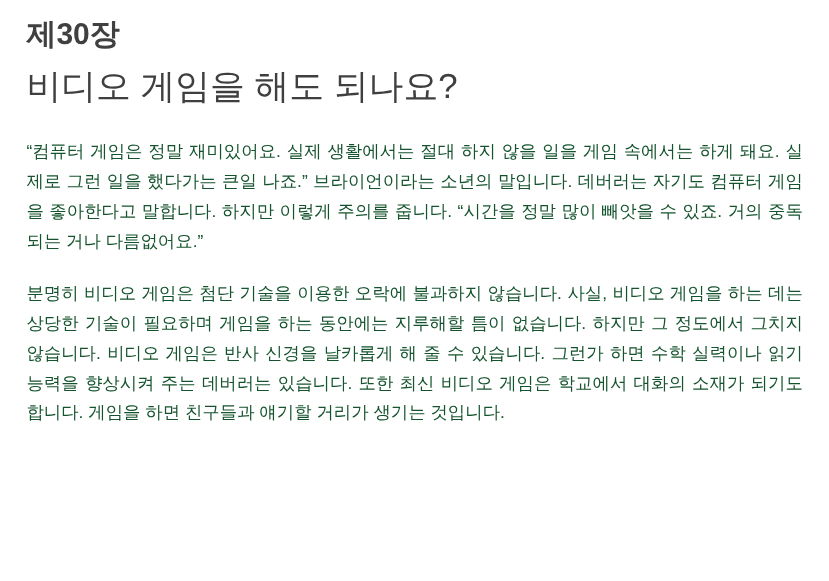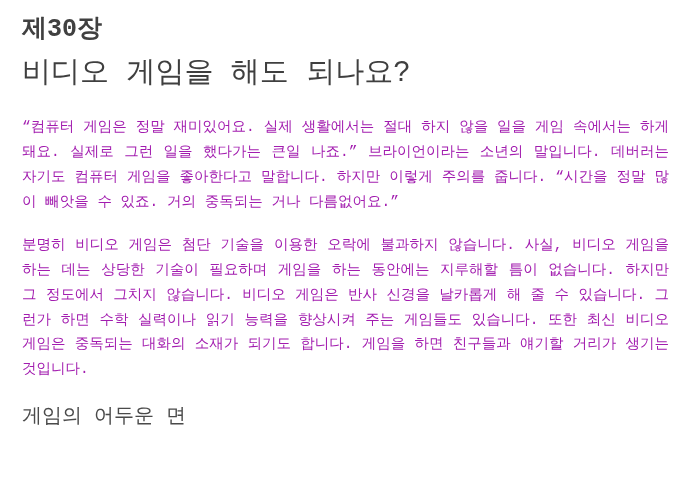--- a/index.html
+++ b/index.html
@@ -12,56 +12,54 @@
     height: 484px;
     overflow: hidden;
     font-family: "Liberation Sans", sans-serif;
     color: #3a3a3a;
   }
   .page {
     box-sizing: border-box;
     width: 691px;
     height: 484px;
     padding: 14px 22px 0 22px;
-    font-family: Liberation Mono, monospace;
   }
   .chapter-number {
     font-size: 25px;
     font-weight: bold;
     color: #404040;
     letter-spacing: 0px;
     line-height: 1.25;
     margin: 0 0 10px 0;
   }
   .chapter-title {
     font-size: 29px;
     font-weight: normal;
     color: #3f3f3f;
     line-height: 1.3;
     margin: 0 0 22px 0;
   }
   p.body-text {
     font-size: 14.5px;
     line-height: 1.72;
-    color: #a21caf;
+    color: #14532d;
     margin: 0 0 18px 0;
     text-align: justify;
     text-justify: inter-character;
     word-break: break-all;
   }
   .section-heading {
     font-size: 20px;
     color: #4a4a4a;
     font-weight: normal;
     margin: 22px 0 0 0;
     line-height: 1.3;
   }
 </style>
 </head>
 <body>
 
 <div class="page">
   <div class="chapter-number">제30장</div>
   <h1 class="chapter-title">비디오 게임을 해도 되나요?</h1>
   <p class="body-text">“컴퓨터 게임은 정말 재미있어요. 실제 생활에서는 절대 하지 않을 일을 게임 속에서는 하게 돼요. 실제로 그런 일을 했다가는 큰일 나죠.” 브라이언이라는 소년의 말입니다. 데버러는 자기도 컴퓨터 게임을 좋아한다고 말합니다. 하지만 이렇게 주의를 줍니다. “시간을 정말 많이 빼앗을 수 있죠. 거의 중독되는 거나 다름없어요.”</p>
-  <p class="body-text">분명히 비디오 게임은 첨단 기술을 이용한 오락에 불과하지 않습니다. 사실, 비디오 게임을 하는 데는 상당한 기술이 필요하며 게임을 하는 동안에는 지루해할 틈이 없습니다. 하지만 그 정도에서 그치지 않습니다. 비디오 게임은 반사 신경을 날카롭게 해 줄 수 있습니다. 그런가 하면 수학 실력이나 읽기 능력을 향상시켜 주는 게임들도 있습니다. 또한 최신 비디오 게임은 중독되는 대화의 소재가 되기도 합니다. 게임을 하면 친구들과 얘기할 거리가 생기는 것입니다.</p>
-  <h2 class="section-heading">게임의 어두운 면</h2>
+  <p class="body-text">분명히 비디오 게임은 첨단 기술을 이용한 오락에 불과하지 않습니다. 사실, 비디오 게임을 하는 데는 상당한 기술이 필요하며 게임을 하는 동안에는 지루해할 틈이 없습니다. 하지만 그 정도에서 그치지 않습니다. 비디오 게임은 반사 신경을 날카롭게 해 줄 수 있습니다. 그런가 하면 수학 실력이나 읽기 능력을 향상시켜 주는 데버러는 있습니다. 또한 최신 비디오 게임은 학교에서 대화의 소재가 되기도 합니다. 게임을 하면 친구들과 얘기할 거리가 생기는 것입니다.</p>
 </div>
 
 </body></html>

